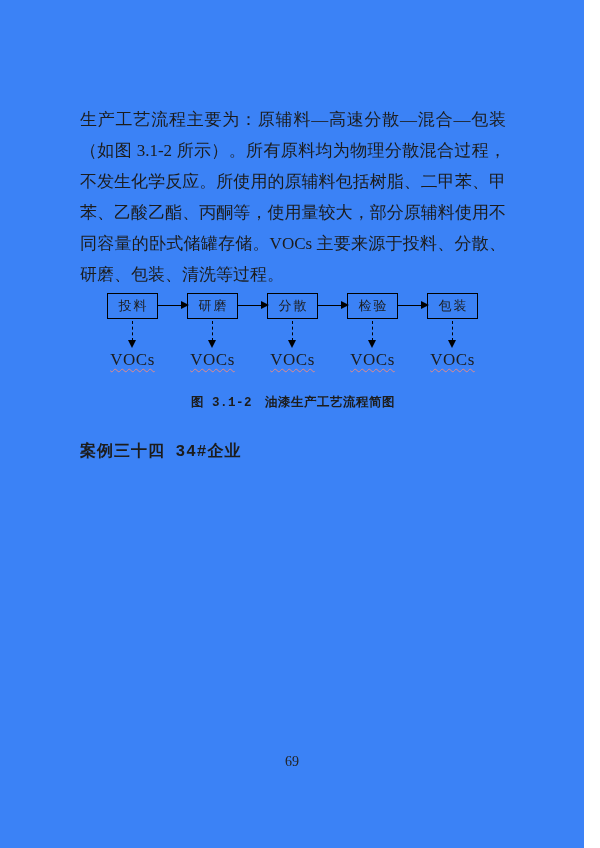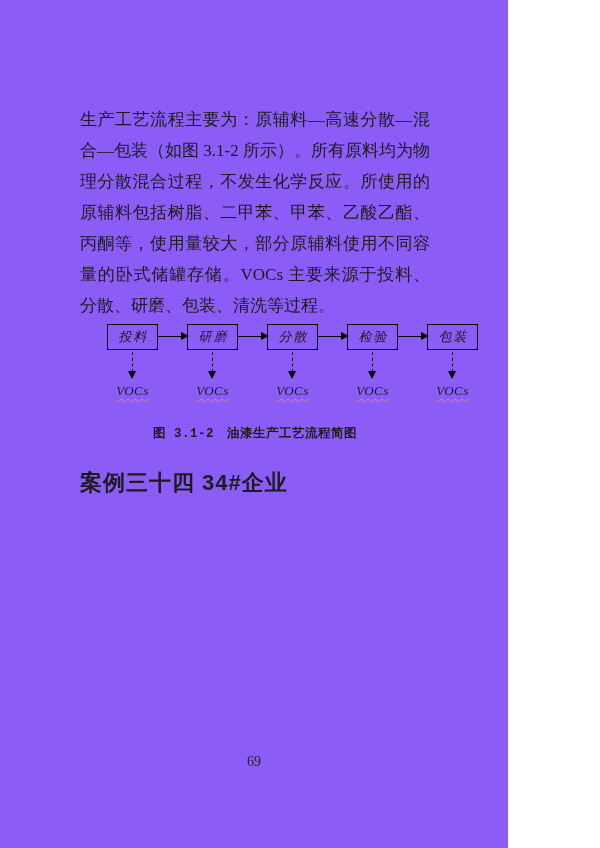--- a/index.html
+++ b/index.html
@@ -1,19 +1,19 @@
 <!DOCTYPE html>
 <html><head>
 <meta charset="utf-8">
 <style>
   html,body { margin:0; padding:0; background:#ffffff; }
   .page {
     position:relative;
-    width:508px; height:848px;
-    background:#8b5cf6;
+    width:584px; height:848px;
+    background:#3b82f6;
     box-sizing:border-box;
     padding:104px 78px 0 80px;
     font-family:"Liberation Serif","DejaVu Serif",serif;
     color:#1c1c1c;
     overflow:hidden;
   }
   p.body {
     margin:0;
     font-size:17px;
     line-height:31px;
@@ -22,21 +22,21 @@
   }
   .indent { text-indent:2em; }
   .boldrun { font-weight:bold; }
 
   
   .diagram {
     display:flex;
     align-items:flex-start;
     margin:3px 0 0 27px;
   }
-  .step { display:flex; flex-direction:column; align-items:center; width:51px; flex:0 0 auto;font-style:italic; }
+  .step { display:flex; flex-direction:column; align-items:center; width:51px; flex:0 0 auto; }
   .stepbox {
     box-sizing:border-box;
     width:51px; height:26px;
     border:1px solid #000;
     display:flex; align-items:center; justify-content:center;
     font-size:13px;
     letter-spacing:2px;
     padding-left:2px;
   }
   .harrow {
@@ -63,42 +63,42 @@
   .varrow::after {
     content:'';
     position:absolute; left:-5.5px; bottom:-7px;
     width:0; height:0;
     border-top:8px solid #000;
     border-left:4.5px solid transparent;
     border-right:4.5px solid transparent;
   }
   .vocs {
     margin-top:9px;
-    font-size:13px; line-height:19px;
+    font-size:17px; line-height:19px;
     letter-spacing:0.5px;
     text-decoration-line:underline;
     text-decoration-style:wavy;
     text-decoration-color:#e08a8a;
     text-decoration-thickness:1px;
     text-underline-offset:3px;
   }
 
   .caption {
     margin-top:26px;
     text-align:center;
     font-family:Liberation Mono, monospace;
     font-weight:bold;
     font-size:12.5px; line-height:17px;
     letter-spacing:0.5px;
   }
   h2.heading {
     margin:27px 0 0 0;
-    font-family:Liberation Sans, sans-serif;
+    font-family:Liberation Mono, monospace;
     font-weight:bold;
-    font-size:22px; line-height:26px;
+    font-size:16px; line-height:26px;
     letter-spacing:1px;
   }
   p.keytech {
     margin:12px 0 0 0;
     font-size:17px; line-height:31px;
     font-weight:bold;
     text-align:justify;
     text-indent:2em;
   }
   .pagenum {

